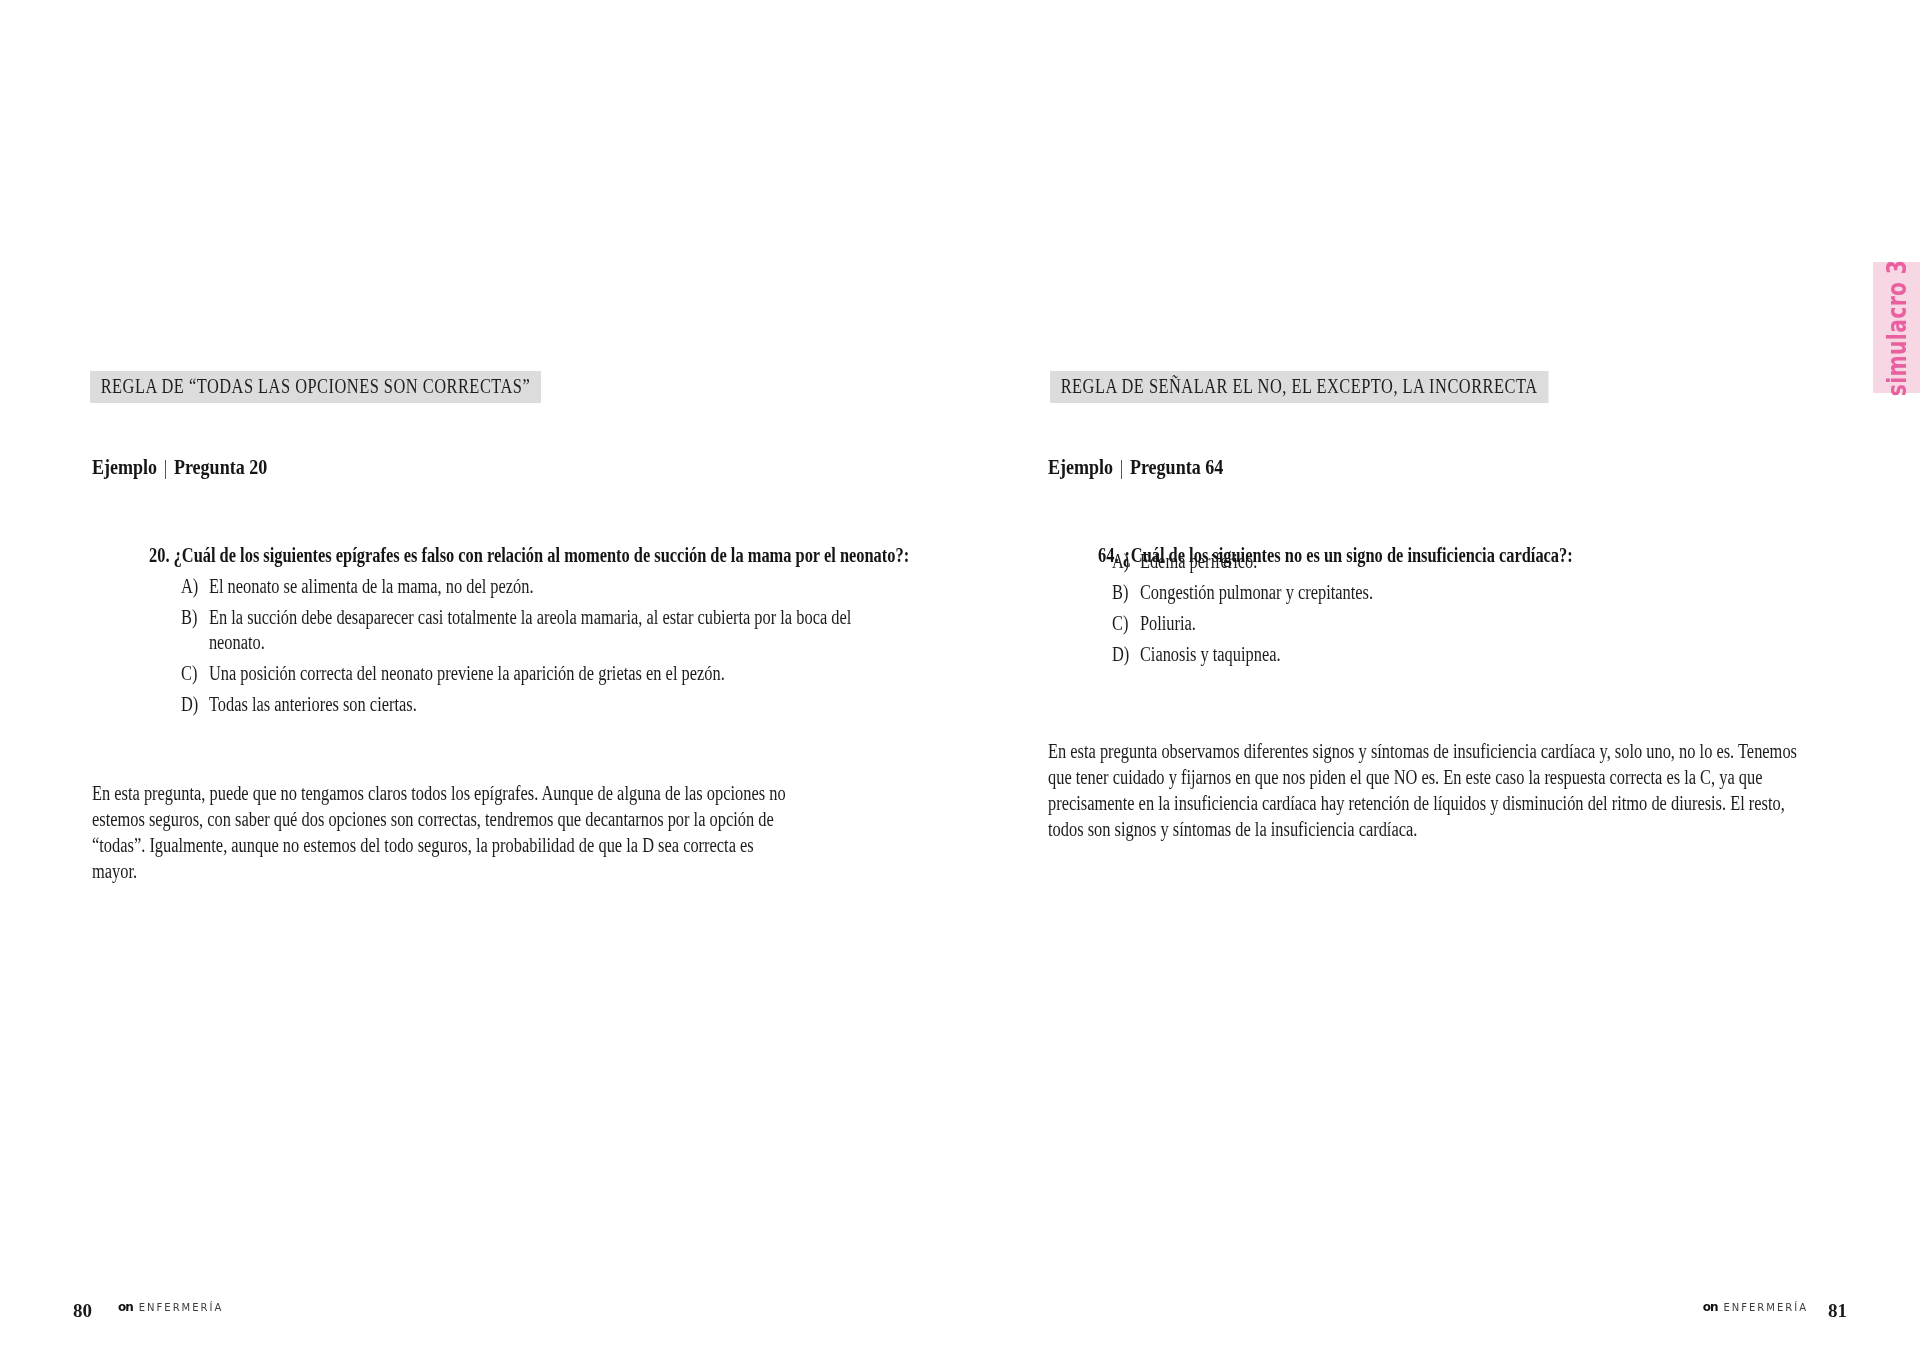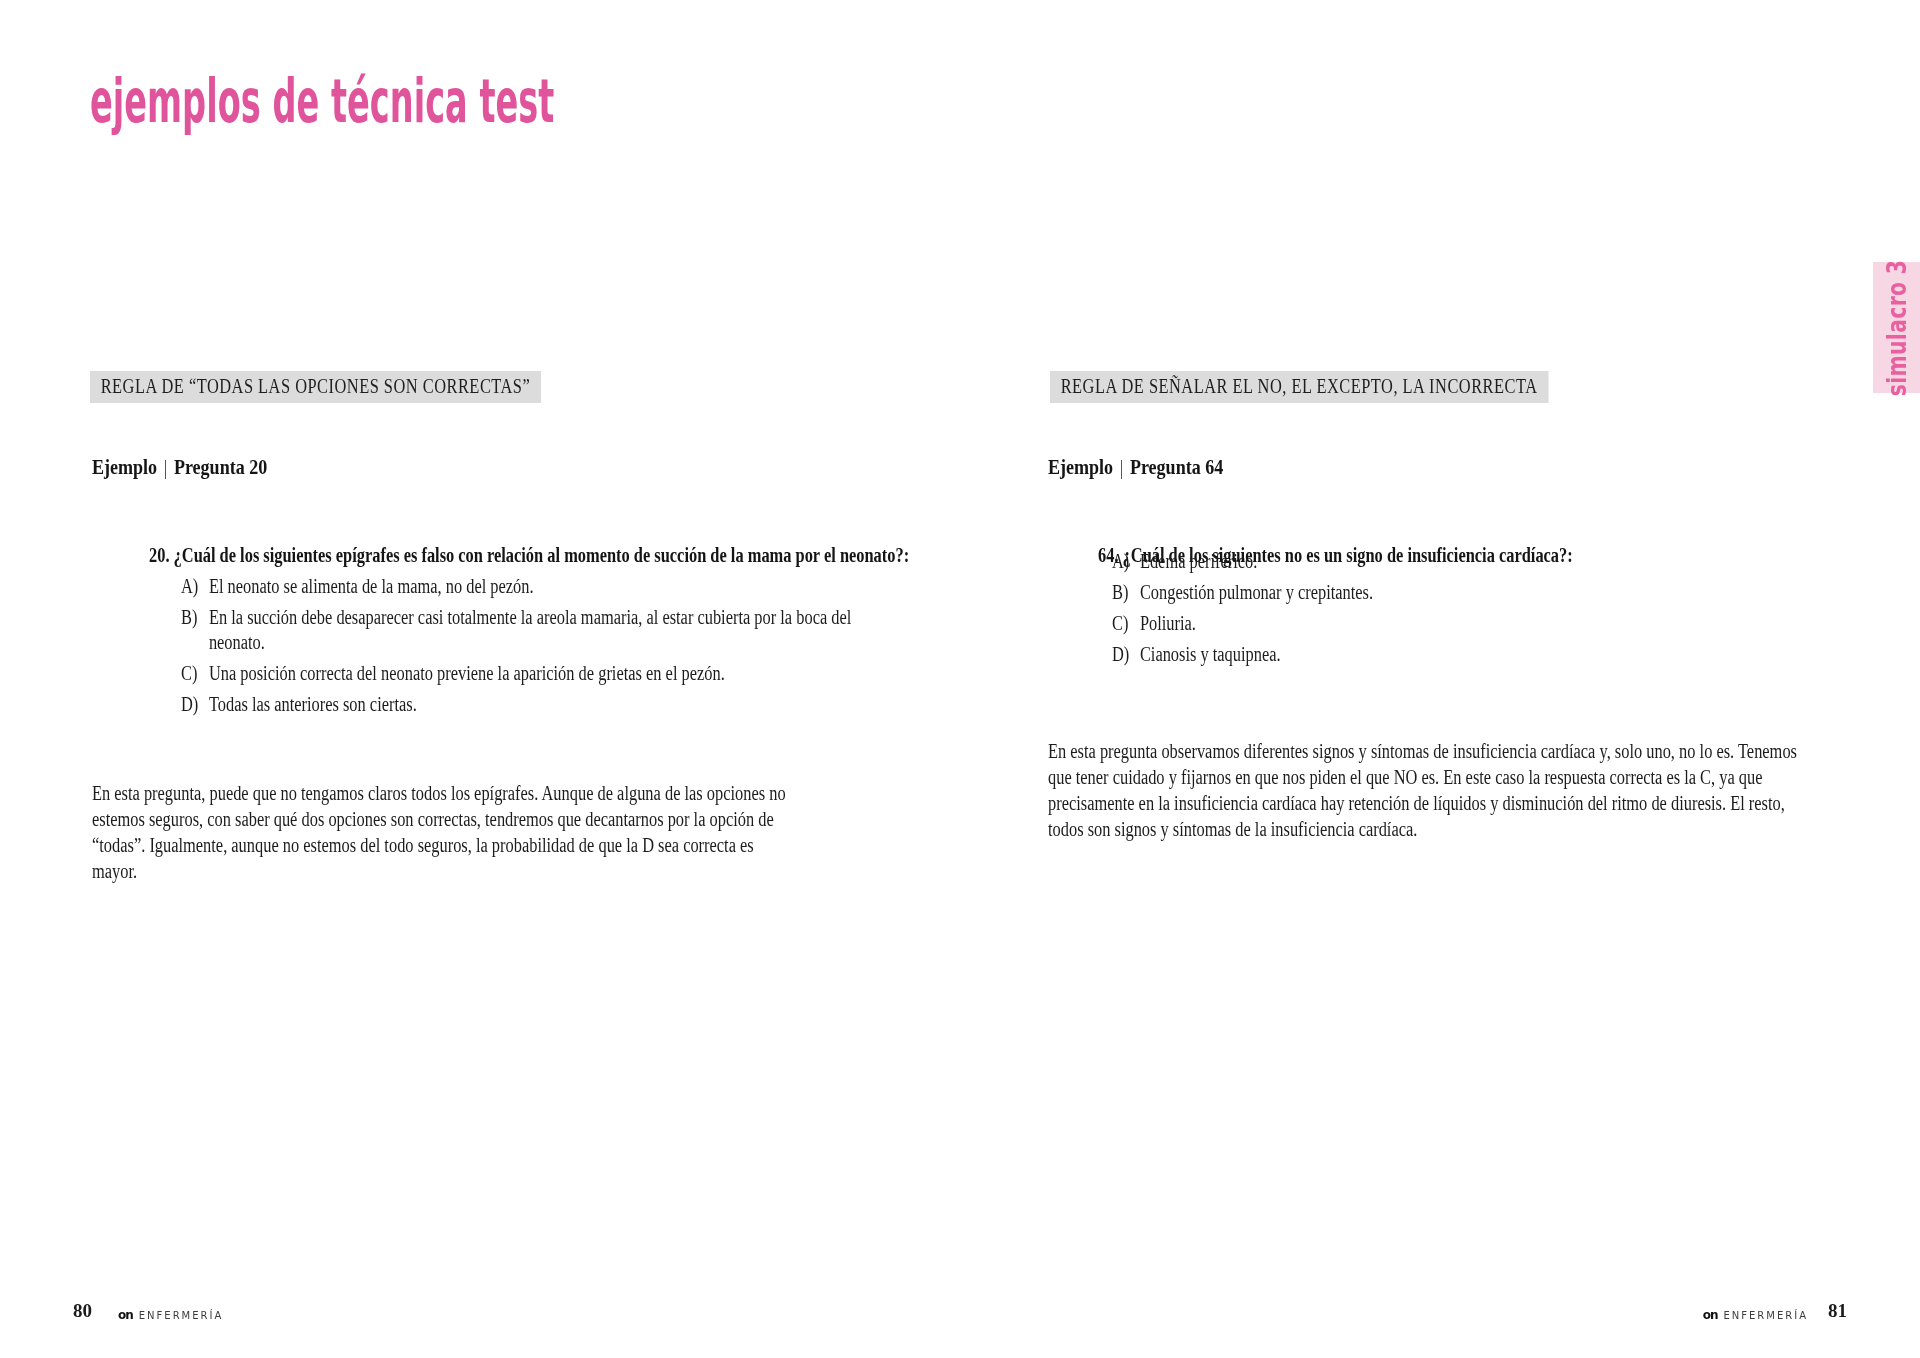--- a/index.html
+++ b/index.html
@@ -58,21 +58,21 @@
   .opts-left  { left:181px;  top:574px; width:880px; }
   .opts-right { left:1112px; top:549px; width:700px; }
   .option { margin:0 0 6px 0; padding-left:34px; text-indent:-34px; line-height:25px; }
   .option .letter { display:inline-block; text-indent:0; min-width:26px; margin-right:8px; }
 
   .explanation { position:absolute; font-size:20px; line-height:26px; color:#1c1c1c; }
   .expl-left  { left:92px;   top:760px; width:860px; }
   .expl-right { left:1048px; top:718px; width:930px; }
 
   .footer {
-    position:absolute; top:1300px; display:flex; align-items:flex-end;
+    position:absolute; top:1300px; display:flex; align-items:flex-start;
   }
   .footer-left  { left:73px; }
   .footer-right { right:73px; }
   .page-num { font-family:"Liberation Serif", serif; font-weight:bold; font-size:19px; color:#1a1a1a; }
   .footer-left  .page-num { margin-right:26px; }
   .footer-right .page-num { margin-left:20px; }
   .brand { display:flex; align-items:baseline; }
   .brand .on {
     font-family:"DejaVu Sans", sans-serif; font-weight:bold;
     font-size:12px; letter-spacing:-1px; color:#111;
@@ -80,21 +80,20 @@
   .brand .rest {
     font-family:"DejaVu Sans", sans-serif; font-size:10px;
     letter-spacing:2px; color:#3c3c3c; margin-left:6px;
   }
 </style>
 </head>
 <body>
 
 <div class="page">
 
-  <h1 class="page-title"><span class="t">ejemplos de técnica test</span></h1>
 
   <div class="side-tab">
     <span class="label">simulacro 3</span>
   </div>
 
   <div class="rule-box rule-left cx">REGLA DE “TODAS LAS OPCIONES SON CORRECTAS”</div>
 
   <div class="example-heading example-left cx">
     <span>Ejemplo</span><span class="sep">|</span><span>Pregunta 20</span>
   </div>

